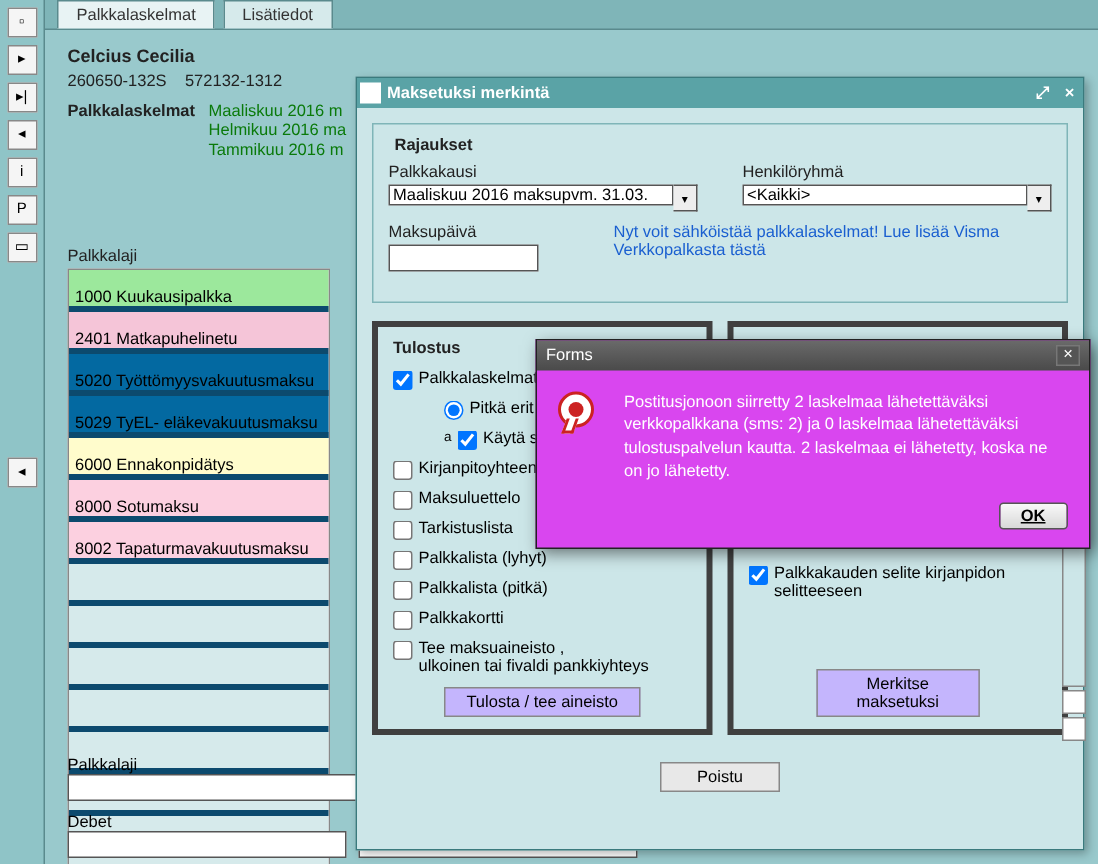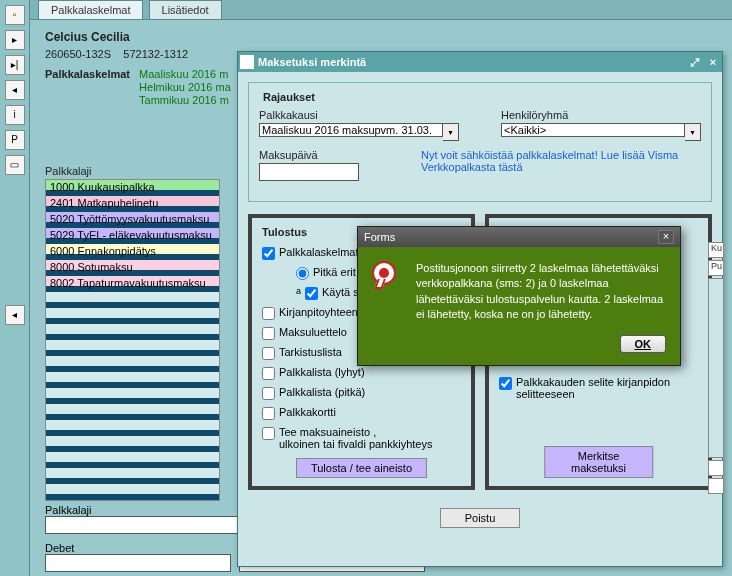--- a/index.html
+++ b/index.html
@@ -12,59 +12,59 @@
 .tab.active{background:#e8f3f4;font-weight:normal}
 .content{padding:10px 15px;position:relative}
 .person-name{font-weight:bold;color:#222;font-size:12px;margin-bottom:4px}
 .person-id{color:#222;margin-bottom:8px}
 .pk-label{font-weight:bold;display:inline-block;vertical-align:top;margin-right:6px;color:#222}
 .months{display:inline-block;vertical-align:top}
 .months div{color:#0a7a0a;cursor:pointer;margin-bottom:1px}
 .left-panel{position:absolute;left:45px;top:165px;width:175px}
 .panel-label{color:#222;margin-bottom:2px}
 .wage-list{border:1px solid #888;background:#fff}
-.wage-list div{padding:1px 4px;border-bottom:6px solid #0c4a6e;height:16px}
+.wage-list div{padding:12px 4px;border-bottom:4px solid #0c4a6e;height:16px}
 .wg-green{background:#9ce89c}
 .wg-pink{background:#f5c5d8}
-.wg-yellow{background:#c4b5fd}
+.wg-yellow{background:#0369a1}
 .wg-lightyellow{background:#fffccc}
 .wg-lightpink{background:#fcd0e0}
 .empty-row{background:#d6eaeb;height:16px}
 .bottom-controls{position:absolute;left:45px;top:504px;width:380px}
 .bc-row{display:flex;gap:8px;margin-bottom:8px}
 .bc-col{flex:1}
 .bc-col input,.bc-col select{width:100%;border:1px solid #555;padding:2px;background:#fff;height:18px}
 .bc-btn{width:18px;height:18px;background:#eee;border:1px solid #888;font-size:9px;text-align:center;line-height:15px}
 .modal{position:absolute;left:237px;top:51px;width:486px;height:516px;background:#cce6e8;border:1px solid #3a7a7d;box-shadow:2px 2px 6px rgba(0,0,0,0.3)}
 .modal-title{background:#5aa3a6;color:#fff;padding:3px 2px;font-weight:bold;display:flex;align-items:center;gap:4px}
 .modal-title .ti{width:14px;height:14px;background:#fff;display:inline-block}
 .modal-title .spacer{flex:1}
 .modal-title .wb{width:14px;height:12px;color:#fff;cursor:pointer;text-align:center}
 .modal-body{padding:10px}
 .fieldset{border:1px solid #7fb5b8;padding:8px 10px 12px;margin-bottom:12px;background:#cce6e8}
 .legend{font-weight:bold;color:#222;margin:-16px 0 6px 0;background:#cce6e8;display:inline-block;padding:0 4px}
-.fs-row{display:flex;gap:42px;margin-bottom:8px}
+.fs-row{display:flex;gap:30px;margin-bottom:8px}
 .fs-col{flex:1}
 .fs-col label{display:block;color:#222;margin-bottom:2px}
 .combo{display:flex}
 .combo input{flex:1;border:1px solid #555;padding:2px;background:#fff;height:14px}
 .combo button{width:16px;height:18px;background:#eee;border:1px solid #555;border-left:none;font-size:8px}
 .link-text{color:#1a5fd0;cursor:pointer}
 .two-col{display:flex;gap:10px}
 .col-box{flex:1;border:4px solid #404040;padding:8px 10px;background:#cce6e8;min-height:270px;position:relative}
 .col-title{font-weight:bold;color:#222;margin-bottom:8px}
 .chk-row{margin-bottom:6px;display:flex;align-items:flex-start;gap:4px}
 .chk-row input{margin-top:1px}
 .chk-sub{margin-left:34px}
 .col-btn{display:block;margin:8px auto 0;padding:3px 14px;background:#c4b5fd;border:1px solid #888;cursor:pointer}
 .modal-footer{text-align:center;padding:8px}
 .modal-footer button{padding:3px 24px;background:#e8e8e8;border:1px solid #888;cursor:pointer}
 .right-stub{position:absolute;right:-2px;top:190px;width:16px}
 .right-stub div{background:#fff;border:1px solid #888;height:16px;margin-bottom:2px;font-size:9px;padding-left:2px;overflow:hidden;color:#333}
-.forms-dlg{position:absolute;left:357px;top:226px;width:324px;background:#4d7c0f;border:1px solid #222;box-shadow:3px 3px 10px rgba(0,0,0,0.5);color:#fff}
+.forms-dlg{position:absolute;left:357px;top:226px;width:370px;background:#d946ef;border:1px solid #222;box-shadow:3px 3px 10px rgba(0,0,0,0.5);color:#fff}
 .forms-title{background:linear-gradient(#6a6a6a,#4a4a4a);padding:3px 6px;display:flex;align-items:center}
 .forms-title span:first-child{flex:1;color:#fff}
 .forms-title .xb{width:16px;height:14px;background:#555;border:1px solid #777;text-align:center;line-height:11px;cursor:pointer;color:#fff}
 .forms-body{padding:14px 14px 12px;display:flex;gap:12px}
 .forms-icon{width:32px;height:32px;flex-shrink:0;position:relative}
 .forms-icon .bubble{width:24px;height:24px;border-radius:50%;background:#fff;border:2px solid #c22;position:absolute;top:0;left:0}
 .forms-icon .dot{width:10px;height:10px;border-radius:50%;background:#c22;position:absolute;top:7px;left:7px}
 .forms-icon .tail{width:8px;height:10px;background:#fff;border:2px solid #c22;border-top:none;position:absolute;top:18px;left:4px;transform:skewX(-20deg)}
 .forms-msg{flex:1;color:#fff;line-height:1.4}
 .forms-foot{text-align:right;padding:0 14px 12px}

